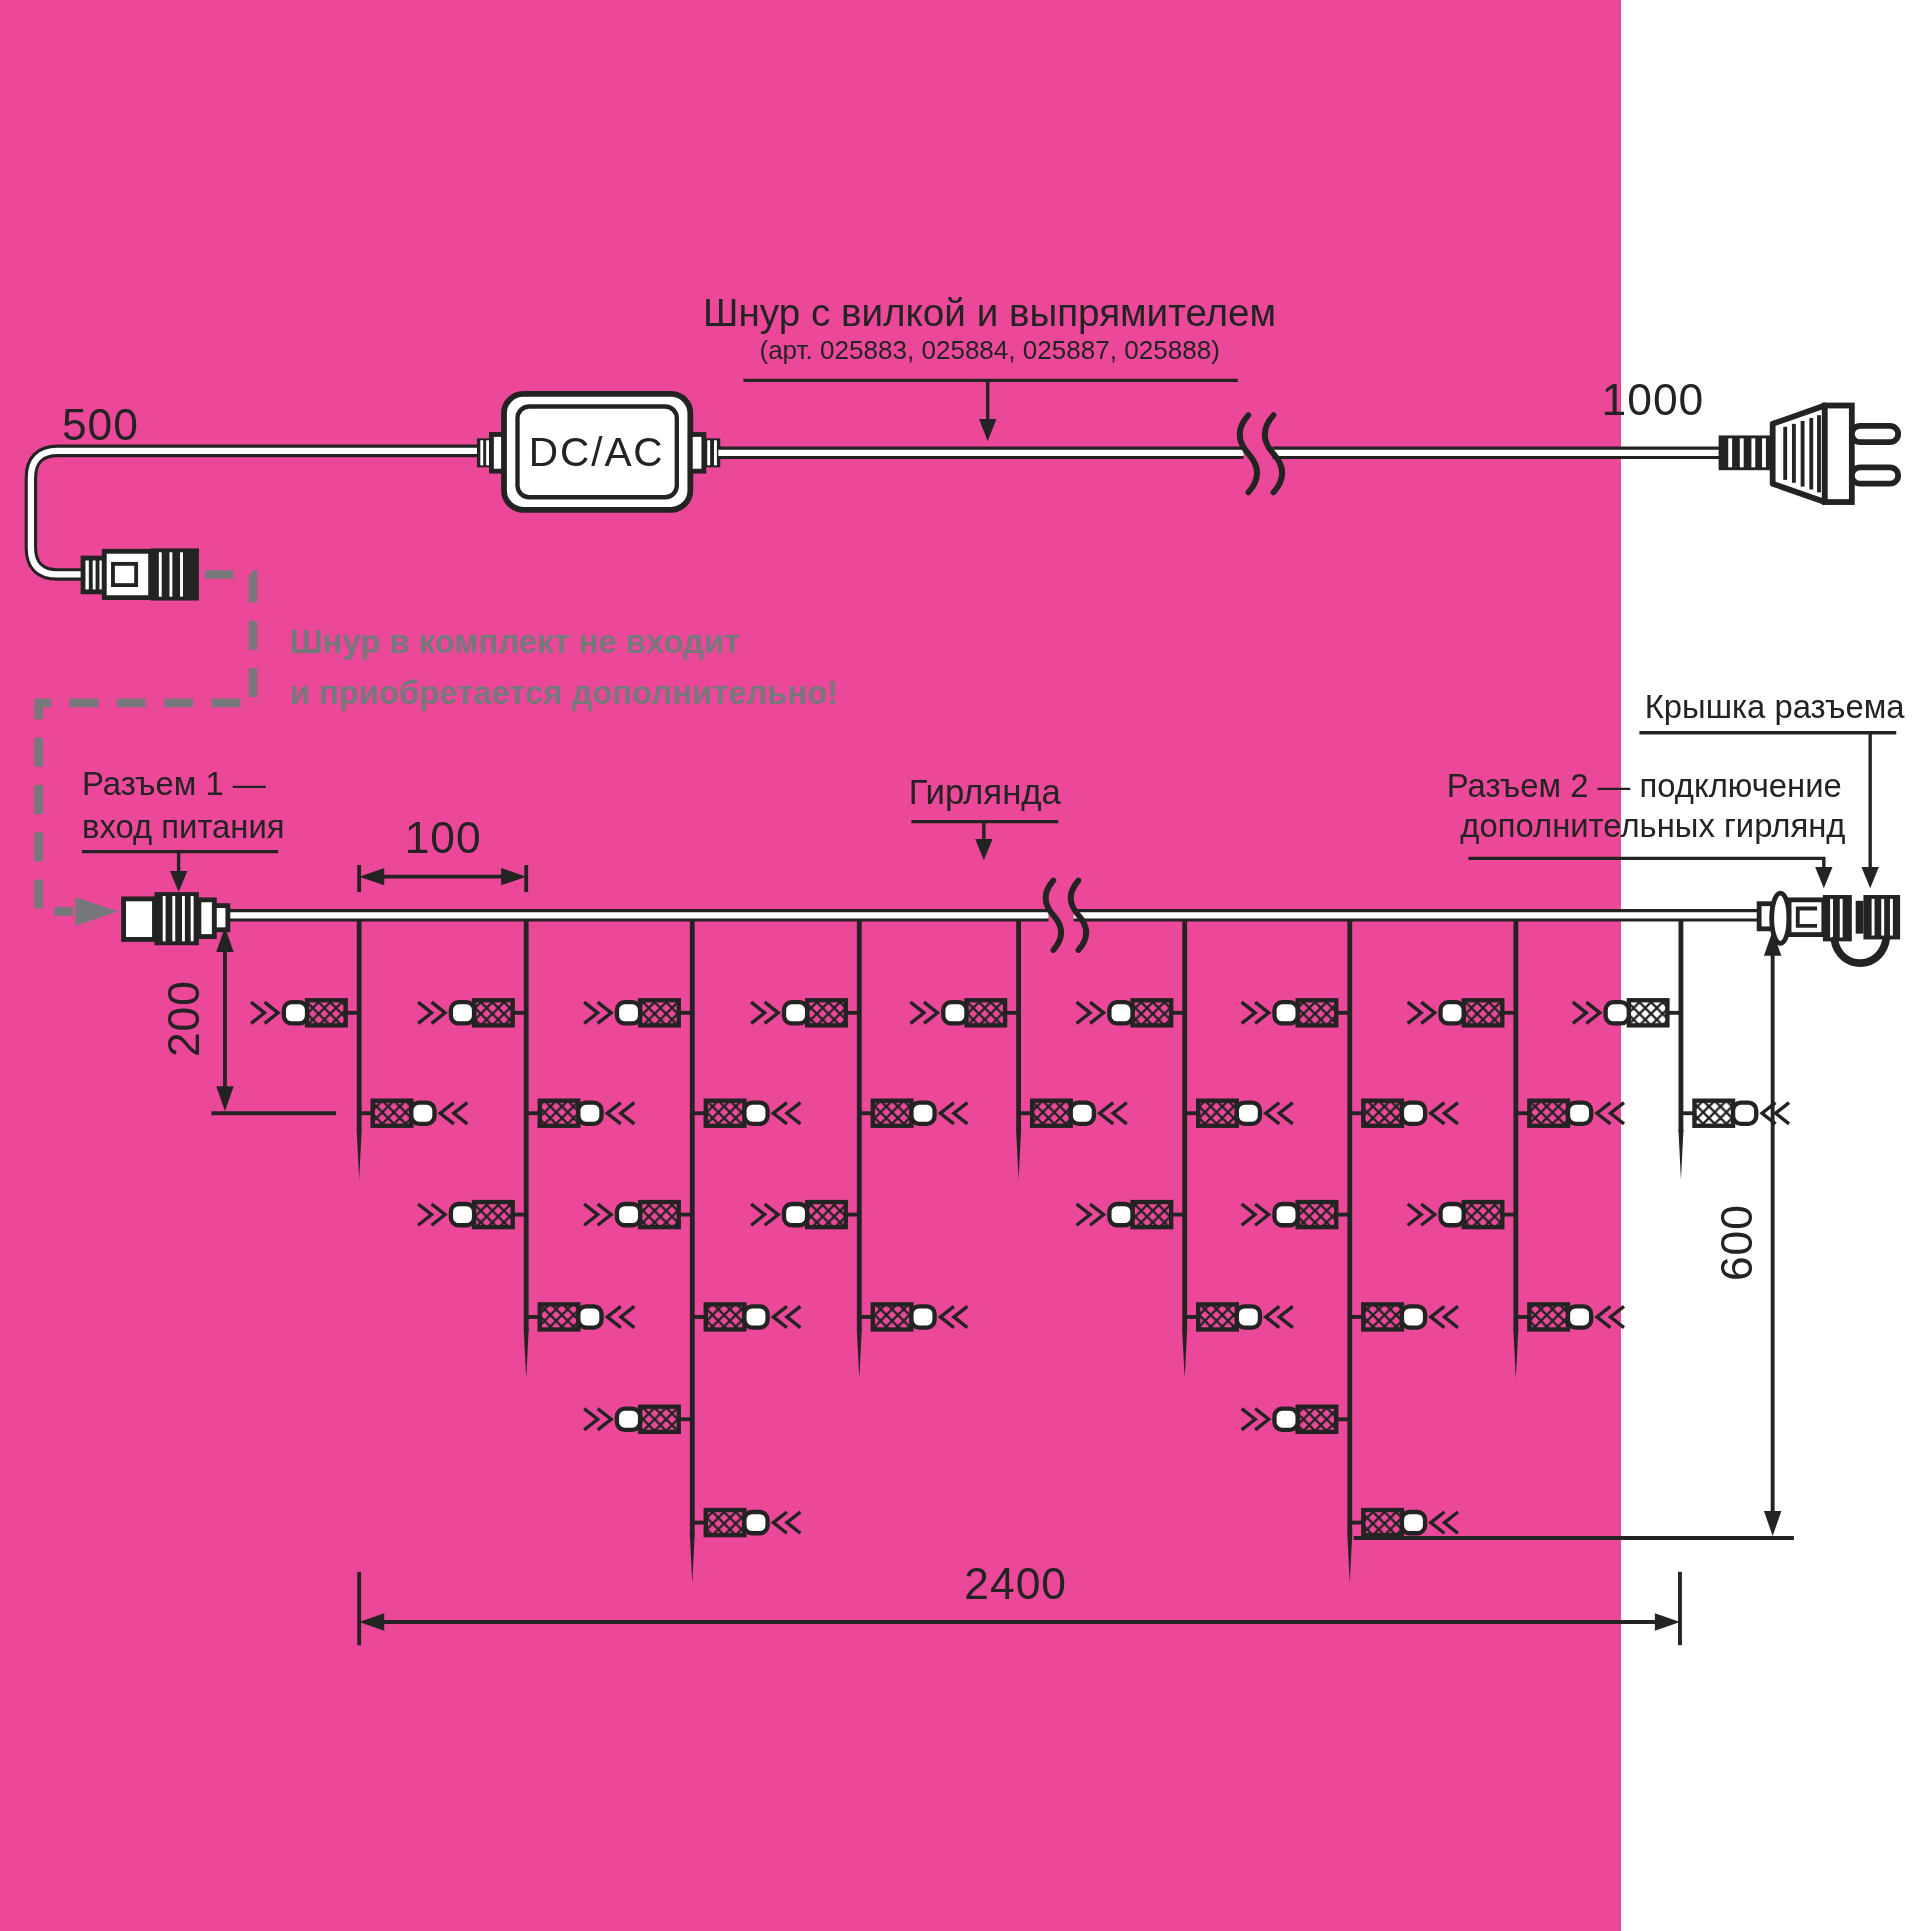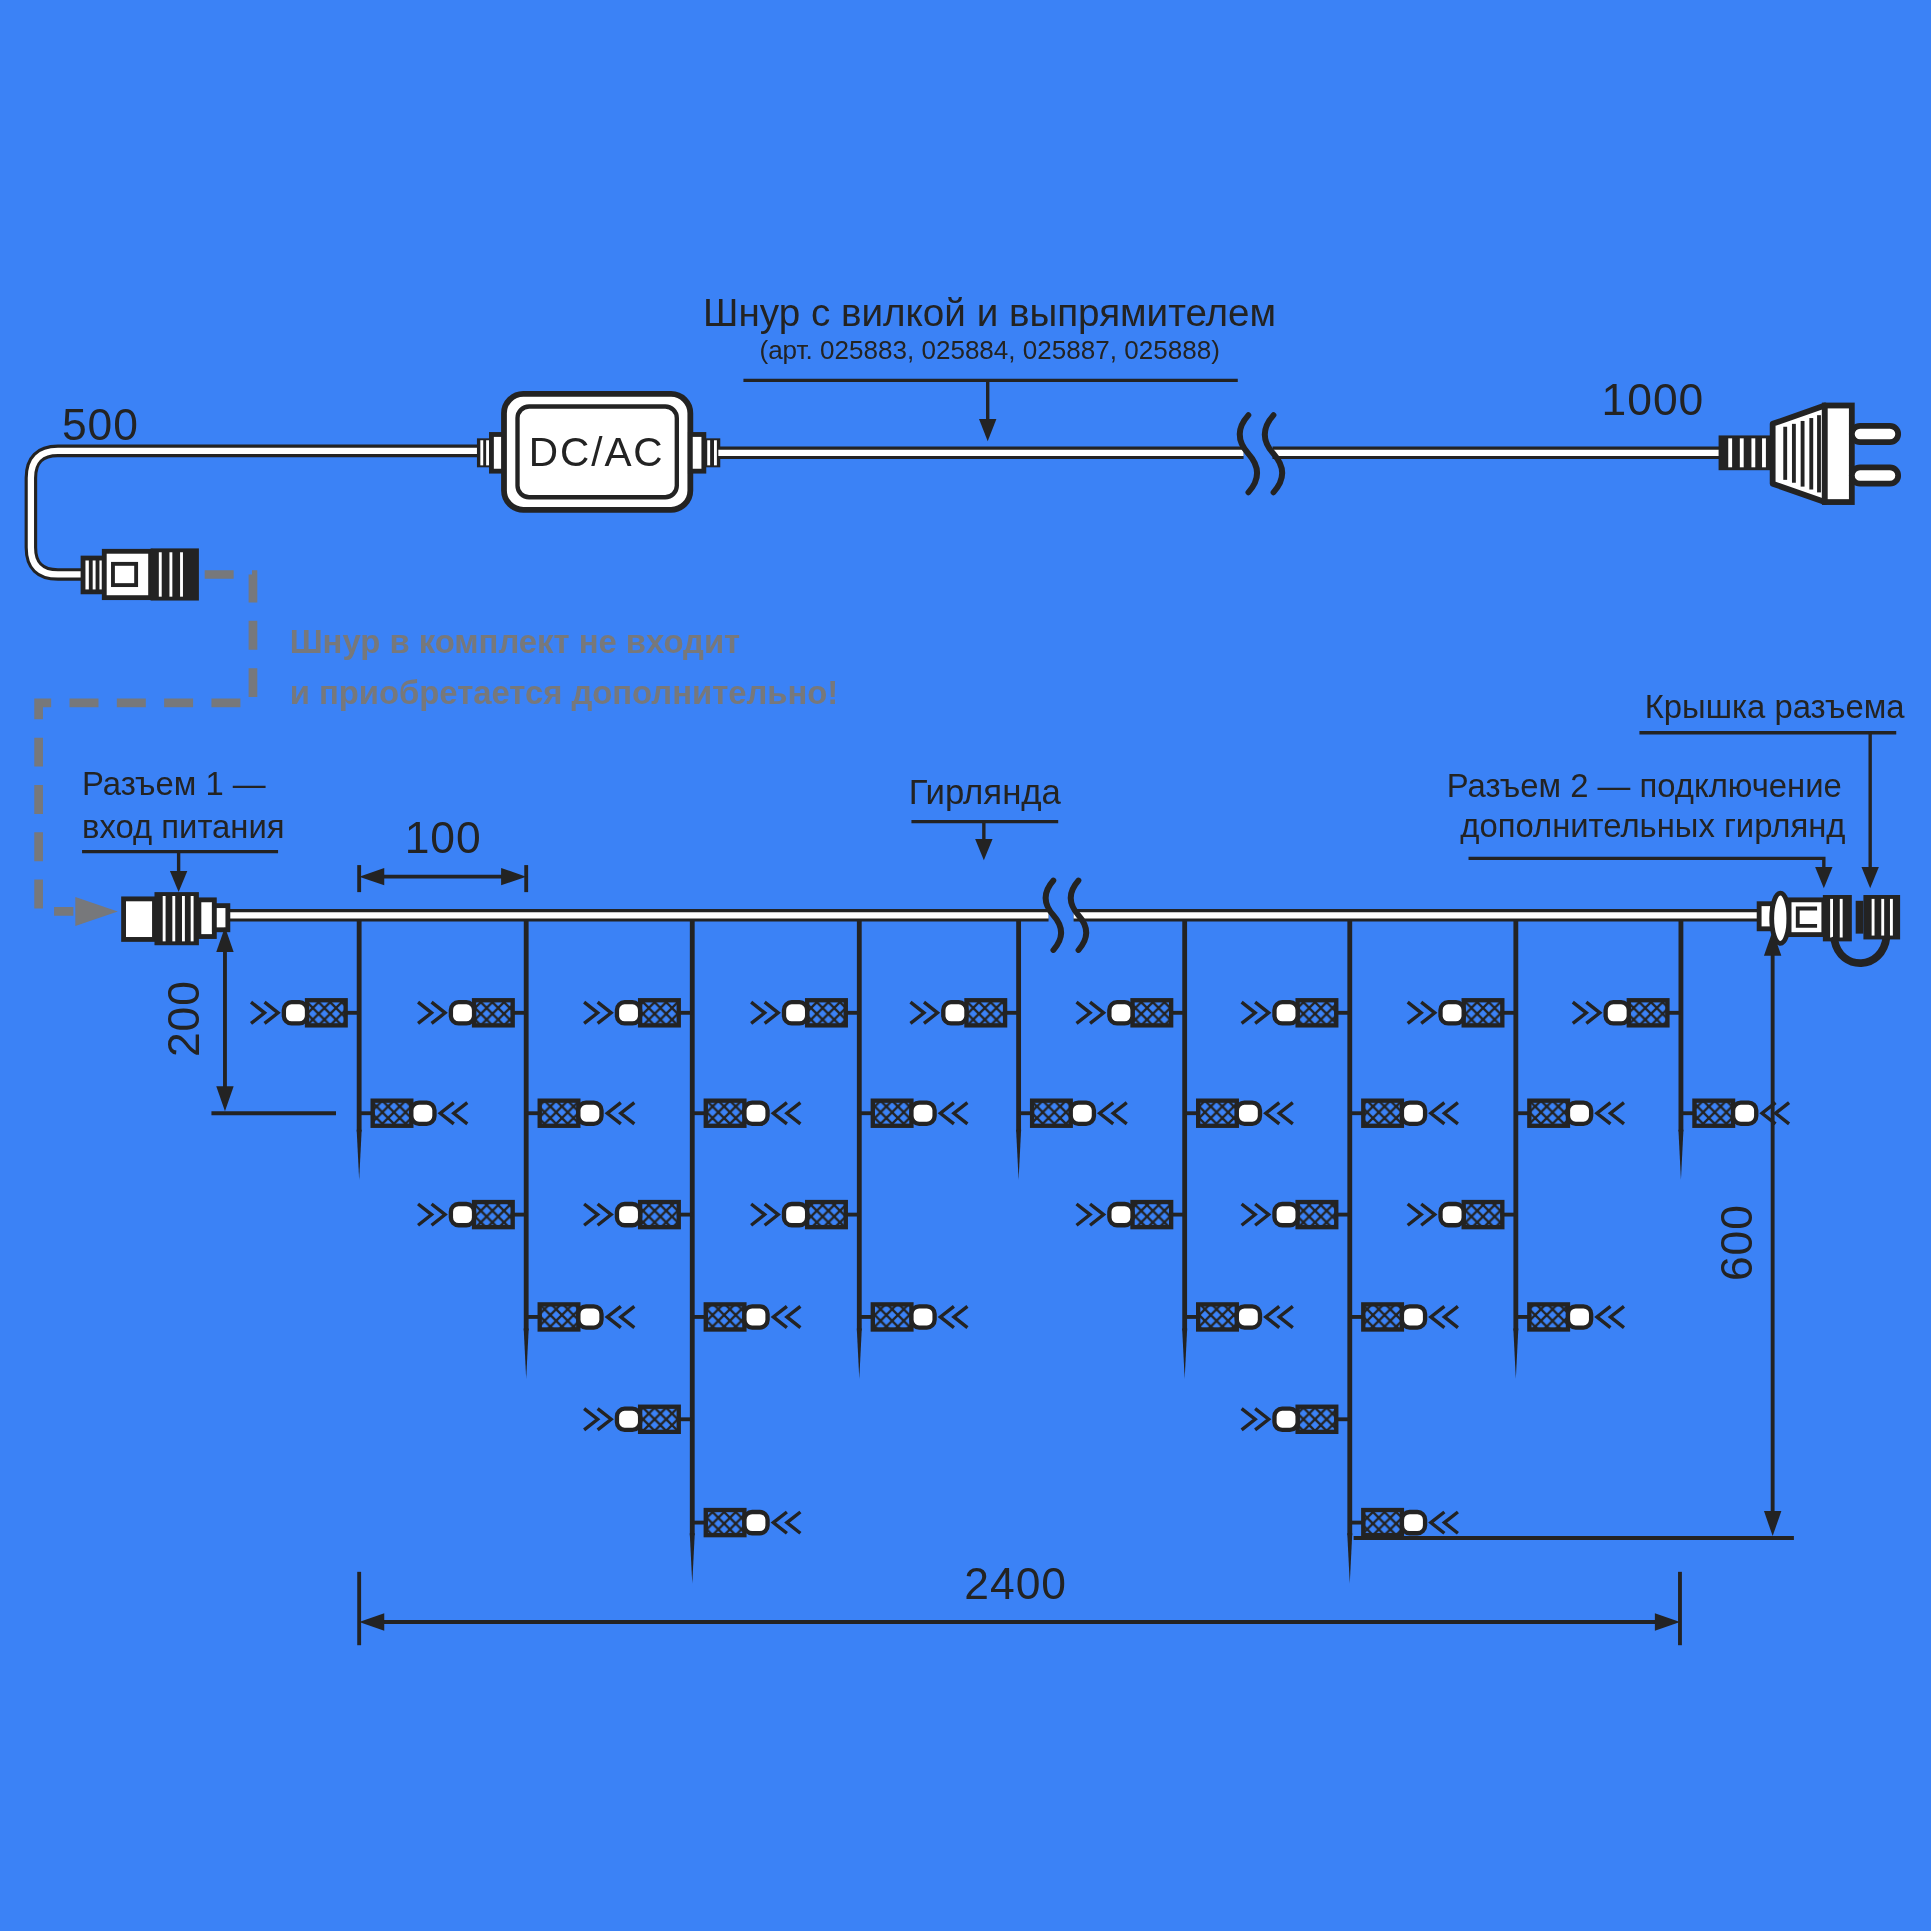--- a/index.html
+++ b/index.html
@@ -1,16 +1,16 @@
 <!DOCTYPE html>
 <html><head>
 <meta charset="utf-8">
 <style>
   html,body{margin:0;padding:0;background:#ffffff;}
-  .stage{width:1931px;height:1931px;background:#3b82f6;position:relative;font-family:"Liberation Sans",sans-serif;}
+  .stage{width:1621px;height:1931px;background:#ec4899;position:relative;font-family:"Liberation Sans",sans-serif;}
   svg{display:block;}
   text{font-family:"Liberation Sans",sans-serif;fill:#232323;}
   .dimnum{font-size:46px;letter-spacing:1px;}
   .anno{font-size:34px;}
   .note{font-size:34px;font-weight:bold;fill:#77787b;}
   .title{font-size:40px;}
   .subtitle{font-size:27px;}
   .dcac{font-size:42px;letter-spacing:2px;}
 </style>
 </head>

